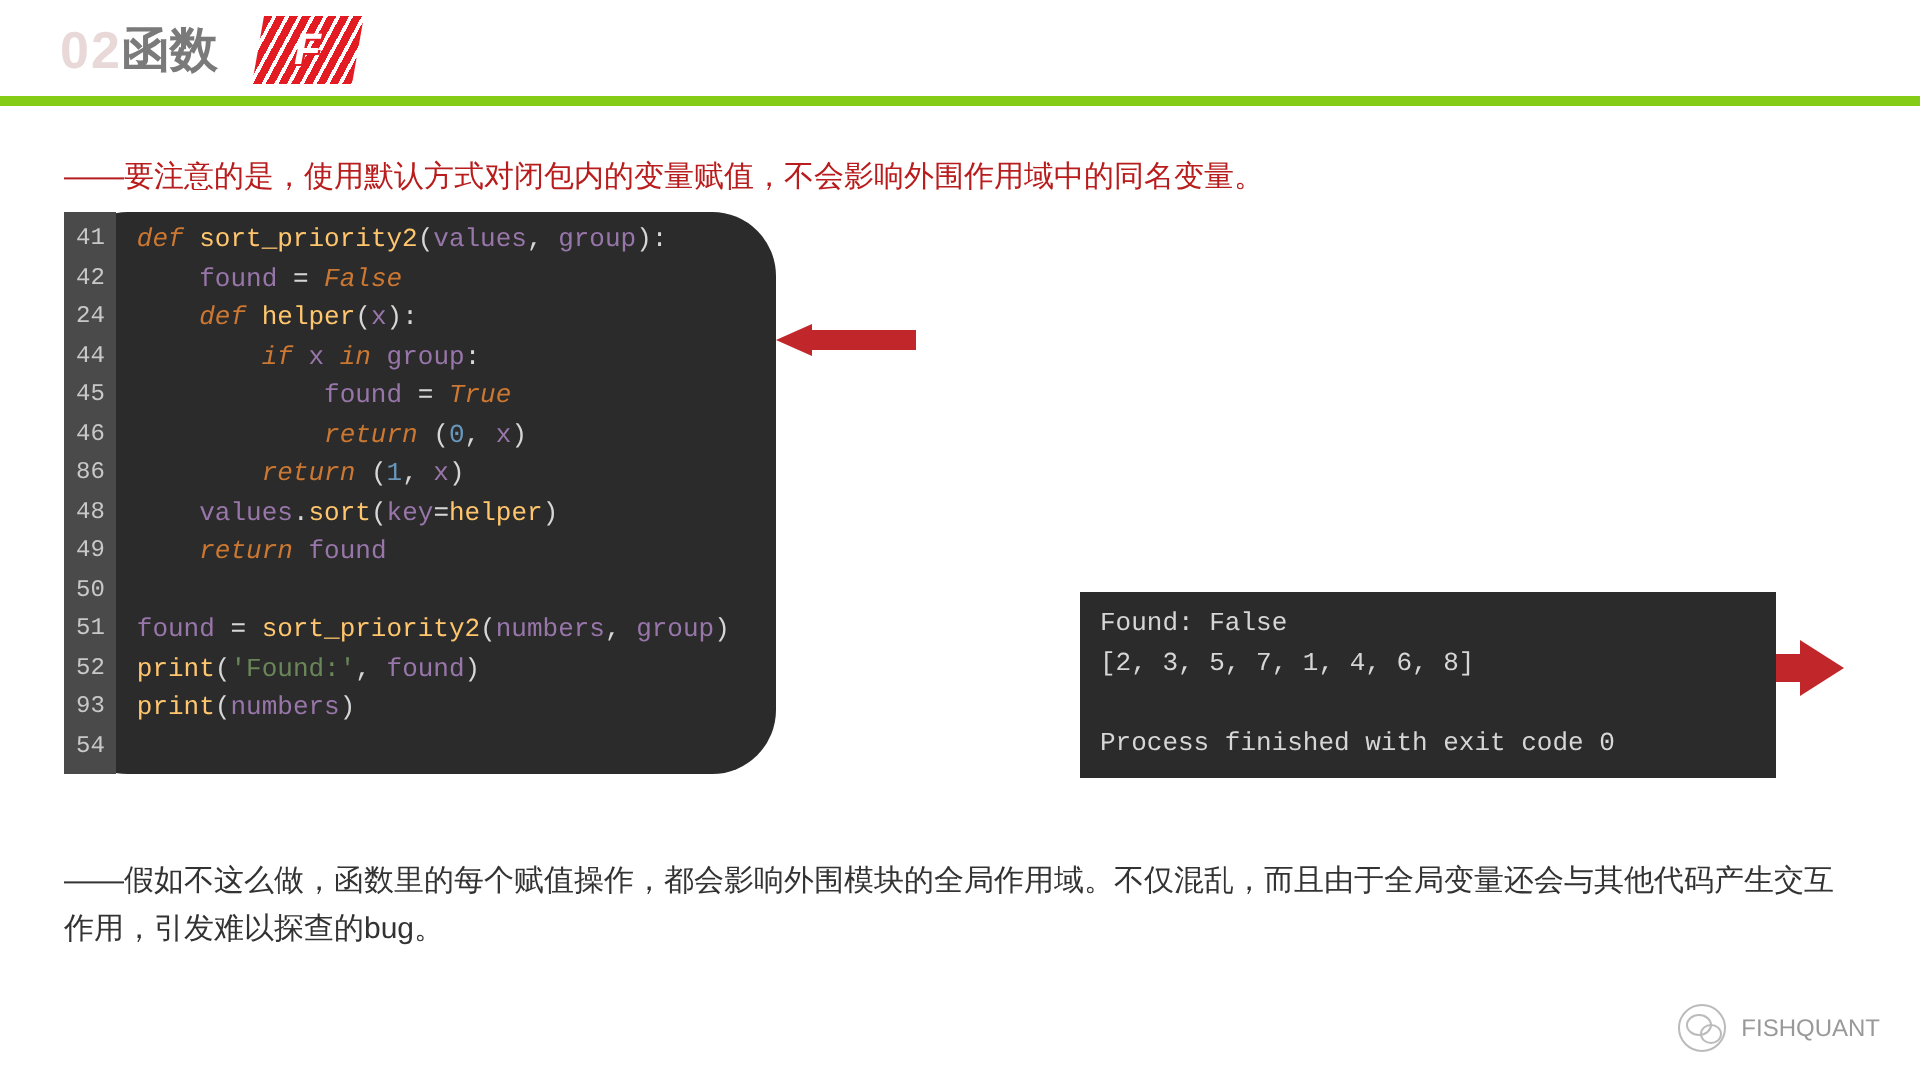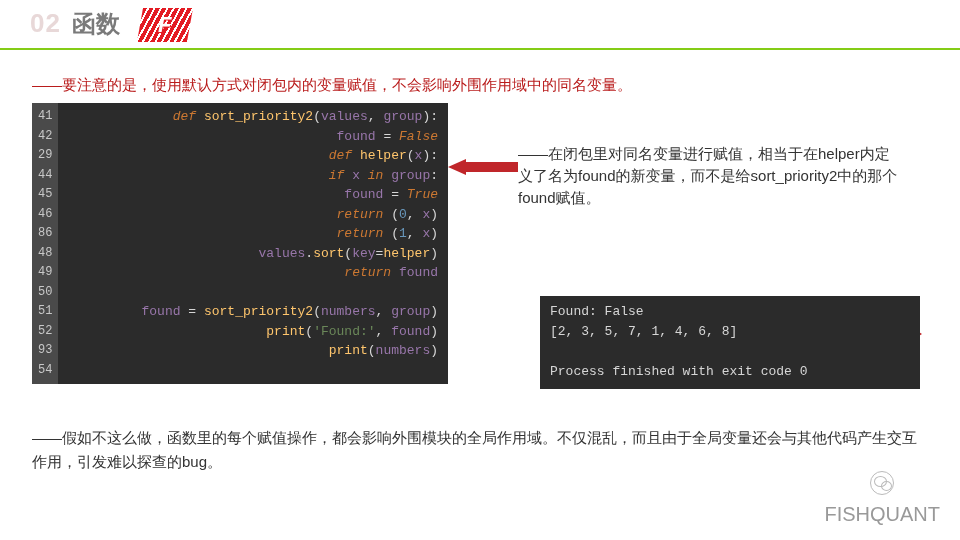--- a/index.html
+++ b/index.html
@@ -4,33 +4,33 @@
 <style>
   * { margin: 0; padding: 0; box-sizing: border-box; }
   body {
     width: 960px; height: 540px;
     font-family: "Microsoft YaHei", Arial, sans-serif;
     background: #fff;
     position: relative;
     overflow: hidden;
   }
   .header {
-    display: flex; align-items: flex-start;
+    display: flex; align-items: center;
     padding: 8px 30px 6px 30px;
-    border-bottom: 2px solid #84cc16;
+    border-bottom: 5px solid #84cc16;
   }
   .chapter-num {
     font-size: 26px; font-weight: bold;
     color: #e8d8d8;
     letter-spacing: 1px;
   }
   .chapter-title {
     font-size: 24px; font-weight: bold;
     color: #7a7a7a;
-    margin-left: 11px;
+    margin-left: 0;
   }
   .brand-text {
     margin-left: auto;
     font-size: 22px; font-weight: bold;
     color: #333;
   }
   .brand-logo {
     width: 50px; height: 34px;
     margin-left: 20px;
     background: repeating-linear-gradient(110deg,#e31b23 0 4px,#fff 4px 6px);
@@ -50,37 +50,37 @@
   .content-row {
     display: flex; align-items: flex-start;
     padding: 0 32px;
   }
   .code-block {
     display: flex;
     background: #2b2b2b;
     font-family: "Consolas","Courier New",monospace;
     font-size: 13px;
     line-height: 1.5;
-    width: 416px;
+    width: 356px;
+    border-radius: 32px;
   }
   .gutter {
     background: #4a4a4a;
     color: #c8c8c8;
     padding: 4px 6px;
     text-align: right;
     font-size: 12px;
     user-select: none;
   }
   .gutter div{height:19.5px;}
   .code {
     padding: 4px 10px;
     white-space: pre;
     color: #d6d6d6;
     flex:1;
-    text-align:right;
   }
   .kw { color: #cc7832; font-style: italic;}
   .fn { color: #ffc66d; }
   .var { color: #9876aa; }
   .lit { color: #6897bb; }
   .str { color: #6a8759; }
   .arrow-box {
     position: relative;
     width: 70px;
     display:flex;align-items:center;justify-content:center;
@@ -106,37 +106,37 @@
   }
   .arrow-right-wrap .arrow-stem{width:40px;background:#c0262a;height:14px;}
   .arrow-right-wrap .arrow-right{
     width:0;height:0;
     border-top:14px solid transparent;
     border-bottom:14px solid transparent;
     border-left:22px solid #c0262a;
   }
   .output-block{
     position:absolute; left:540px; top:296px;
-    width:380px;
+    width:348px;
     background:#2b2b2b;
     color:#d6d6d6;
     font-family:"Consolas","Courier New",monospace;
     font-size:13px; line-height:1.55;
     padding:6px 10px;
     white-space:pre;
   }
   .note2{
     margin: 42px 32px 0 32px;
     font-size:15px;color:#333;
     line-height:1.6;
   }
   .watermark{
     position:absolute; right:20px; bottom:14px;
     display:flex;align-items:center;gap:8px;
-    color:#999;font-size:20px;flex-direction:column;
+    color:#999;font-size:12px;
   }
   .wechat-icon{
     width:24px;height:24px;border:1.5px solid #bbb;border-radius:50%;
     position:relative;
   }
   .wechat-icon::before,.wechat-icon::after{
     content:"";position:absolute;border:1.5px solid #bbb;border-radius:50%;
   }
   .wechat-icon::before{width:11px;height:9px;left:3px;top:4px;}
   .wechat-icon::after{width:9px;height:8px;left:10px;top:9px;}
@@ -152,21 +152,21 @@
     </div>
 </div>
 
 <p class="note1">——要注意的是，使用默认方式对闭包内的变量赋值，不会影响外围作用域中的同名变量。</p>
 
 <div class="content-row">
   <div class="code-block">
     <div class="gutter" id="gutter">
         <div>41</div>
         <div>42</div>
-        <div>29</div>
+        <div>24</div>
         <div>44</div>
         <div>45</div>
         <div>46</div>
         <div>86</div>
         <div>48</div>
         <div>49</div>
         <div>50</div>
         <div>51</div>
         <div>52</div>
         <div>93</div>
@@ -184,21 +184,20 @@
 
 <span class="var">found</span> = <span class="fn">sort_priority2</span>(<span class="var">numbers</span>, <span class="var">group</span>)
 <span class="fn">print</span>(<span class="str">'Found:'</span>, <span class="var">found</span>)
 <span class="fn">print</span>(<span class="var">numbers</span>)
 </div>
   </div>
   <div class="arrow-box">
     <div class="arrow-left"></div>
       <div class="arrow-stem"></div>
   </div>
-  <p class="annot">——在闭包里对同名变量进行赋值，相当于在helper内定义了名为found的新变量，而不是给sort_priority2中的那个found赋值。</p>
 </div>
 
 <div class="arrow-right-wrap">
   <div class="arrow-stem"></div>
     <div class="arrow-right"></div>
 </div>
 <div class="output-block">Found: False
 [2, 3, 5, 7, 1, 4, 6, 8]
 
 Process finished with exit code 0</div>

